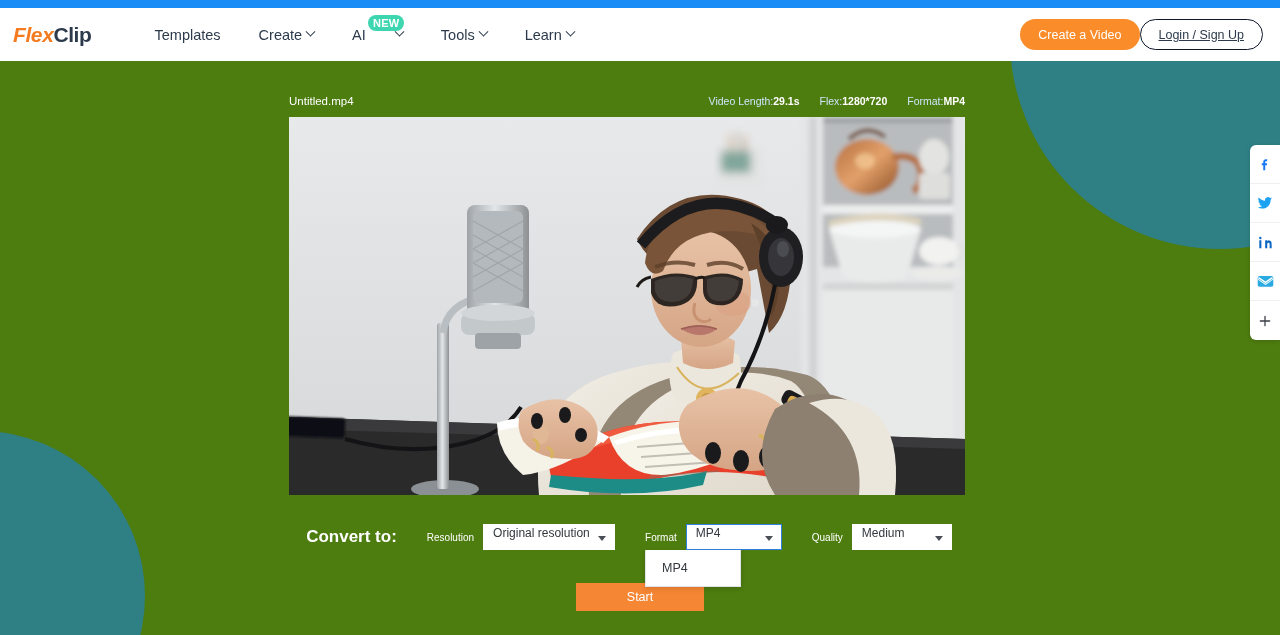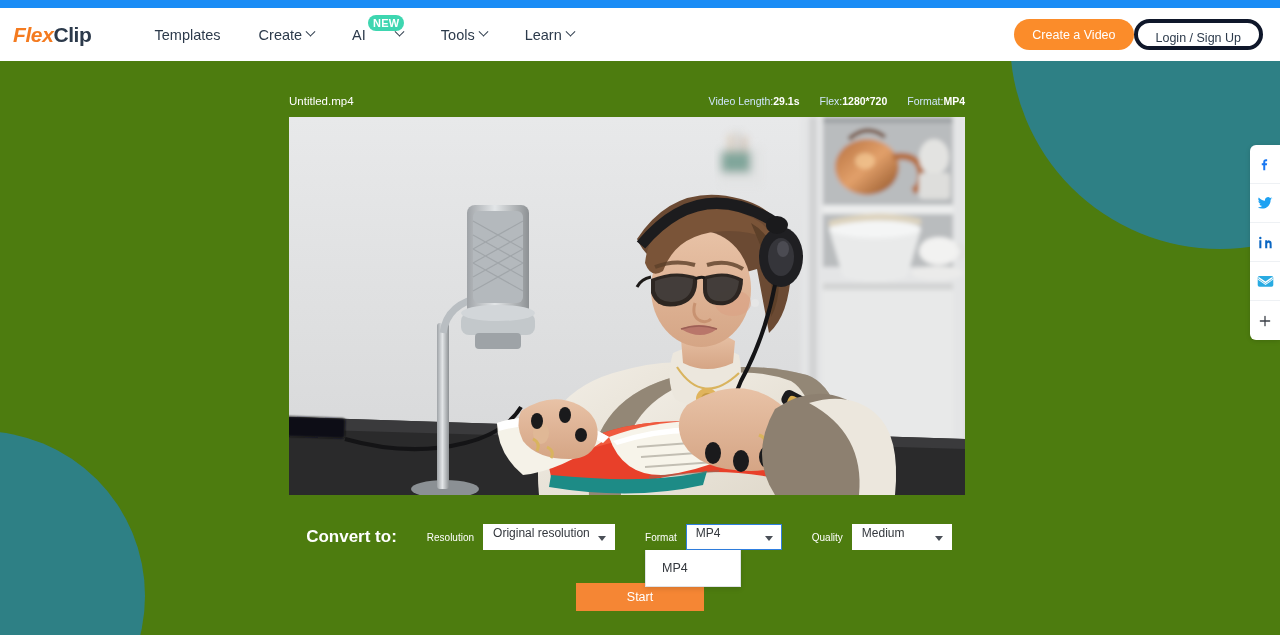--- a/index.html
+++ b/index.html
@@ -67,24 +67,25 @@
     font-size: 12.5px;
     border: none; border-radius: 16px;
     padding: 0 18px; height: 31px;
     cursor: pointer;
     white-space: nowrap;
   }
   .btn-login {
     background: #ffffff;
     color: #2c3a4b;
     font-size: 12.5px;
-    border: 4px solid #0f172a; border-radius: 16px;
+    border: 1px solid #0f172a; border-radius: 16px;
     padding: 8px 18px; height: 31px;
     cursor: pointer;
     white-space: nowrap;
+    text-decoration: underline;
   }
 
   
   .stage {
     position: absolute; top: 59px; left: 0;
     width: 1280px; height: 582px;
     background: #4d7c0f;
     overflow: hidden;
   }
   .deco {

